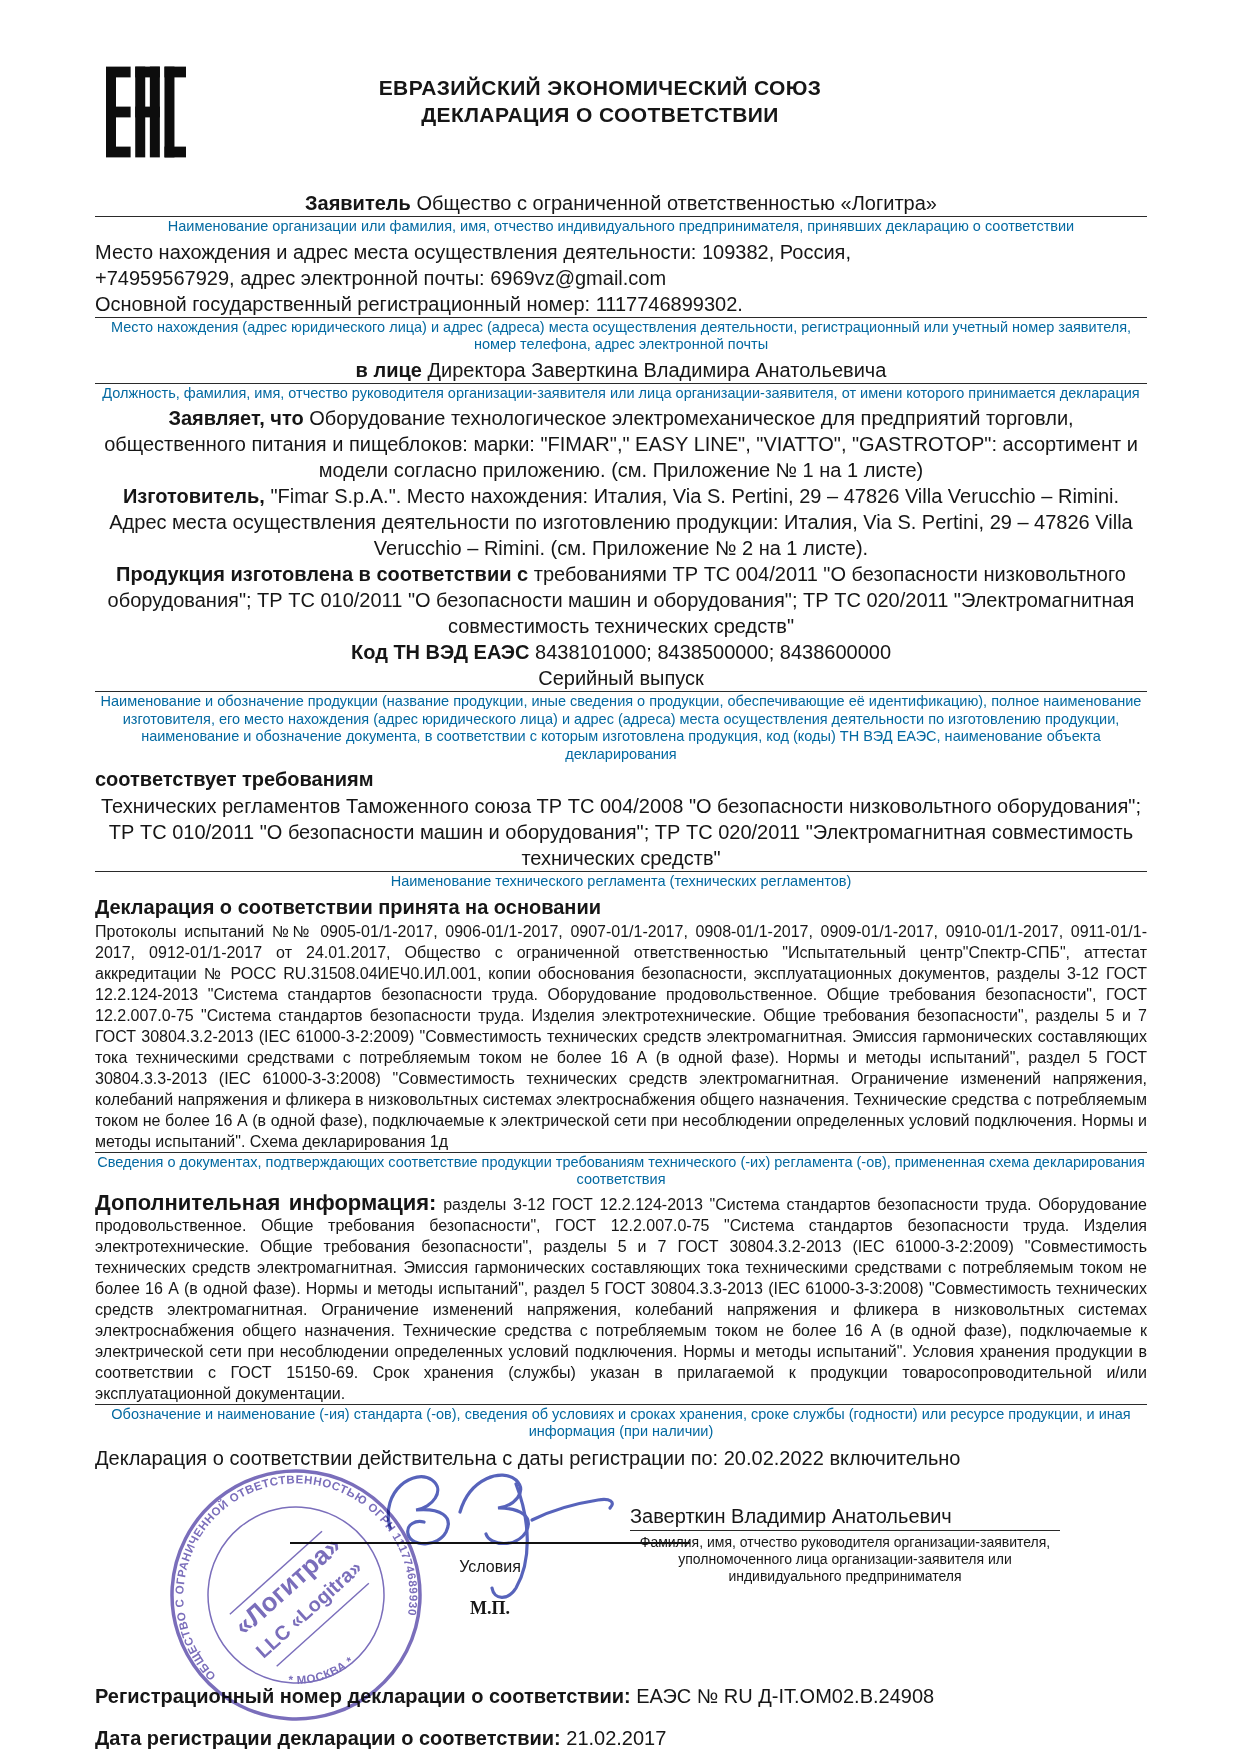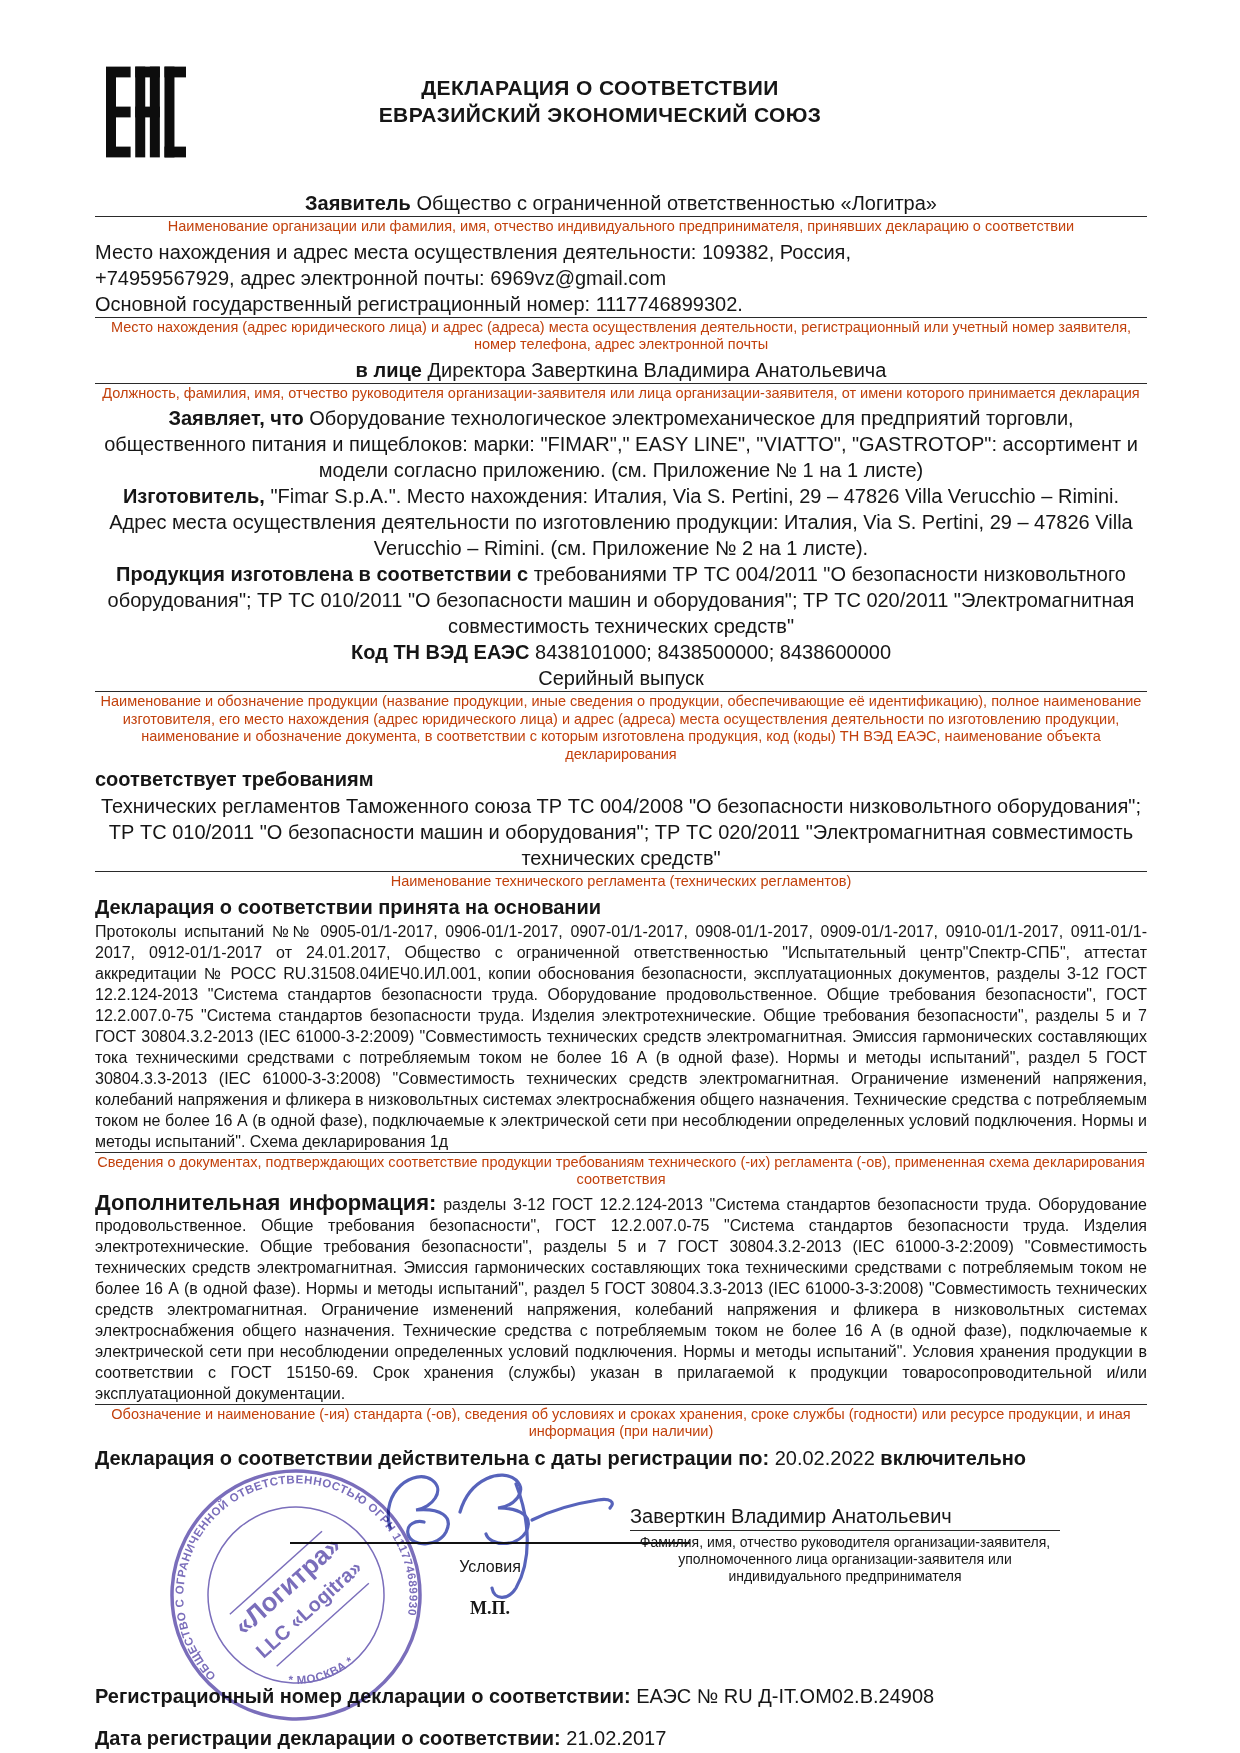--- a/index.html
+++ b/index.html
@@ -18,28 +18,28 @@
   .eac-logo{position:absolute;left:106px;top:56px;}
   .doc-title{position:absolute;left:240px;top:74px;width:720px;text-align:center;}
   .doc-title div{font-size:21px;font-weight:bold;letter-spacing:.4px;line-height:27px;}
   
   .content{position:relative;margin:0 93px 0 95px;}
   .para{margin:0;font-size:20px;line-height:26px;text-align:center;}
   .para .lead{font-weight:bold;}
   .uline{border-bottom:1.5px solid #2a2a2a;}
   .addr-line{font-size:20px;line-height:26px;}
   .caption{
-    font-size:14.5px;line-height:17.5px;color:#c2410c;
+    font-size:14.5px;line-height:17.5px;color:#0369a1;
     text-align:center;margin:1px 0 3px 0;
   }
   .heading{font-size:20px;line-height:27px;font-weight:bold;margin:2px 0 0 0;}
   .dense{font-size:16px;line-height:21px;text-align:justify;margin:0;}
   .dense .lead-big{font-size:22px;font-weight:bold;}
   .validity{margin-top:4px;font-size:20px;line-height:27px;}
-  .validity b{font-weight:bold;text-align:center;}
+  .validity b{font-weight:normal;text-align:center;}
   
   .sig-area{position:relative;height:195px;margin-top:6px;}
   .sig-line{position:absolute;left:195px;top:64px;width:400px;border-top:2px solid #111;}
   .sig-svg{position:absolute;left:225px;top:-28px;pointer-events:none;}
   .sig-label{position:absolute;left:330px;top:80px;width:130px;text-align:center;font-size:16px;}
   .mp-label{position:absolute;left:340px;top:120px;width:110px;text-align:center;
             font-family:"Liberation Serif","DejaVu Serif",serif;font-weight:bold;font-size:18px;}
   .sig-right{position:absolute;left:535px;top:26px;width:430px;}
   .sig-name{font-size:20px;line-height:24px;border-bottom:1.5px solid #2a2a2a;padding-bottom:2px;}
   .sig-caption{font-size:14px;line-height:17px;text-align:center;margin-top:3px;}
@@ -76,22 +76,22 @@
           <rect x="38" y="0" width="32" height="14"></rect>
           <rect x="38" y="52" width="32" height="14"></rect>
 
           <rect x="76" y="0" width="13" height="118"></rect>
           <rect x="76" y="0" width="28" height="14"></rect>
           <rect x="76" y="104" width="28" height="14"></rect>
         </g>
       </svg>
     </div>
     <div class="doc-title">
+      <div>ЕВРАЗИЙСКИЙ ЭКОНОМИЧЕСКИЙ СОЮЗ</div>
       <div>ДЕКЛАРАЦИЯ О СООТВЕТСТВИИ</div>
-      <div>ЕВРАЗИЙСКИЙ ЭКОНОМИЧЕСКИЙ СОЮЗ</div>
     </div>
   </div>
 
   <div class="content">
 
     <p class="para uline"><b class="lead">Заявитель</b> <span>Общество с ограниченной ответственностью «Логитра»</span></p>
     <div class="caption">Наименование организации или фамилия, имя, отчество индивидуального предпринимателя, принявших декларацию о соответствии</div>
 
     <div>
       <div class="addr-line">Место нахождения и адрес места осуществления деятельности: 109382, Россия,</div>

